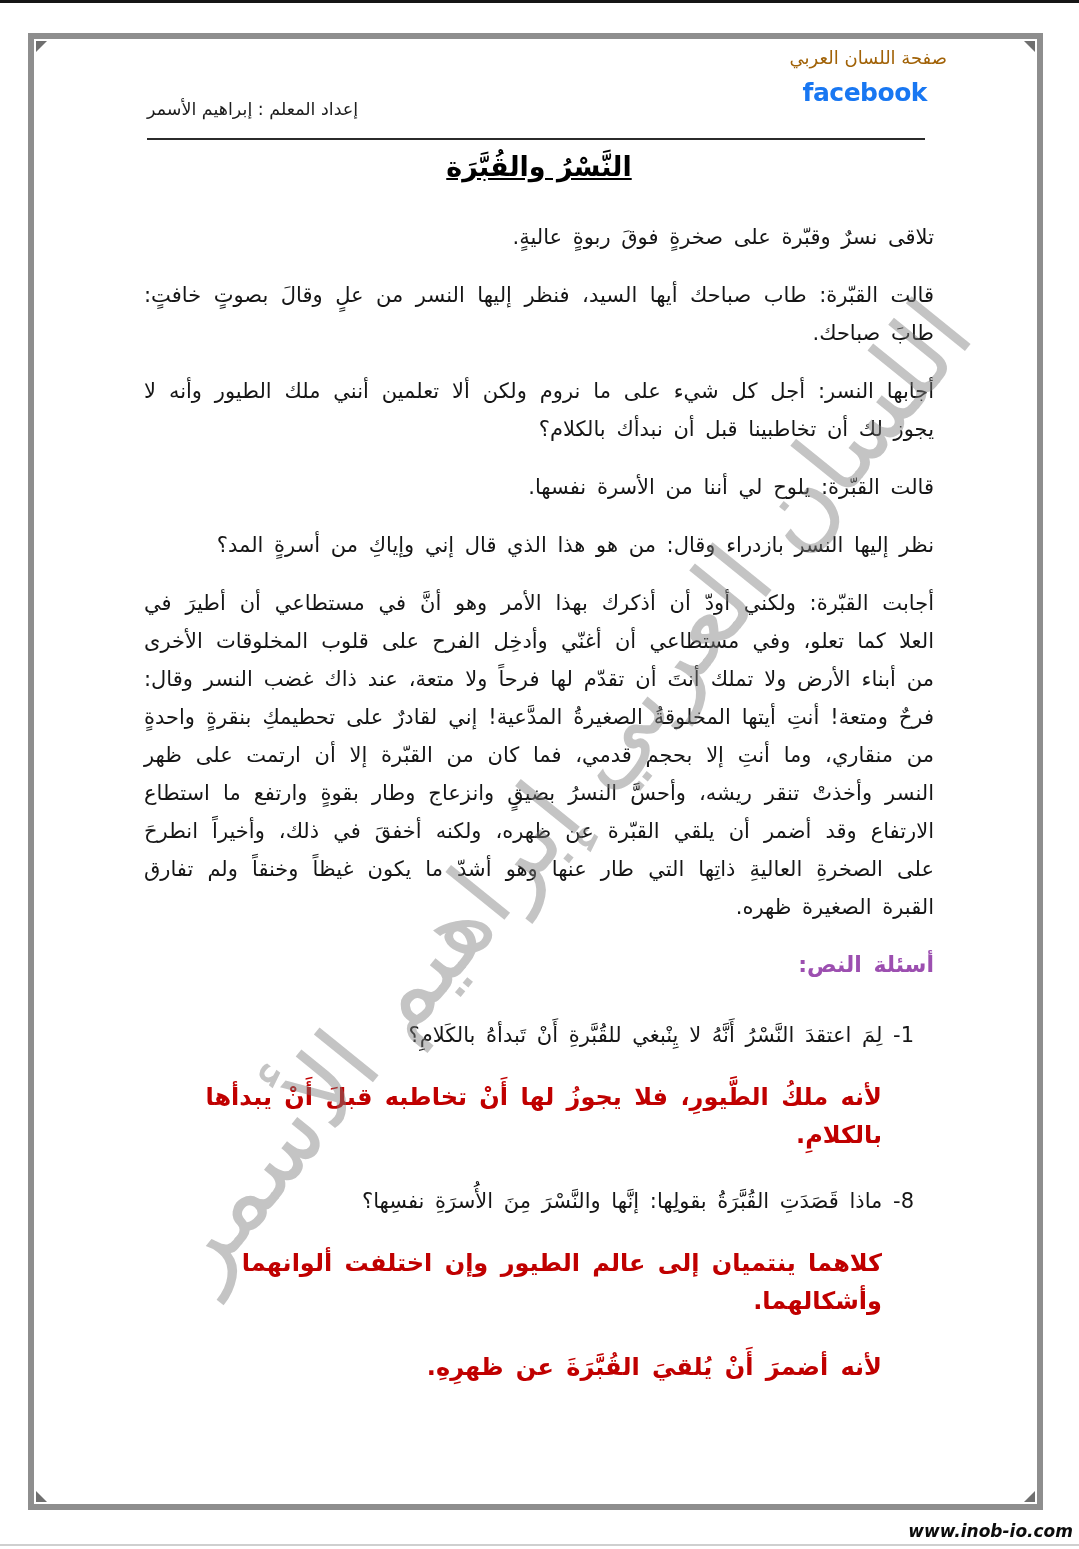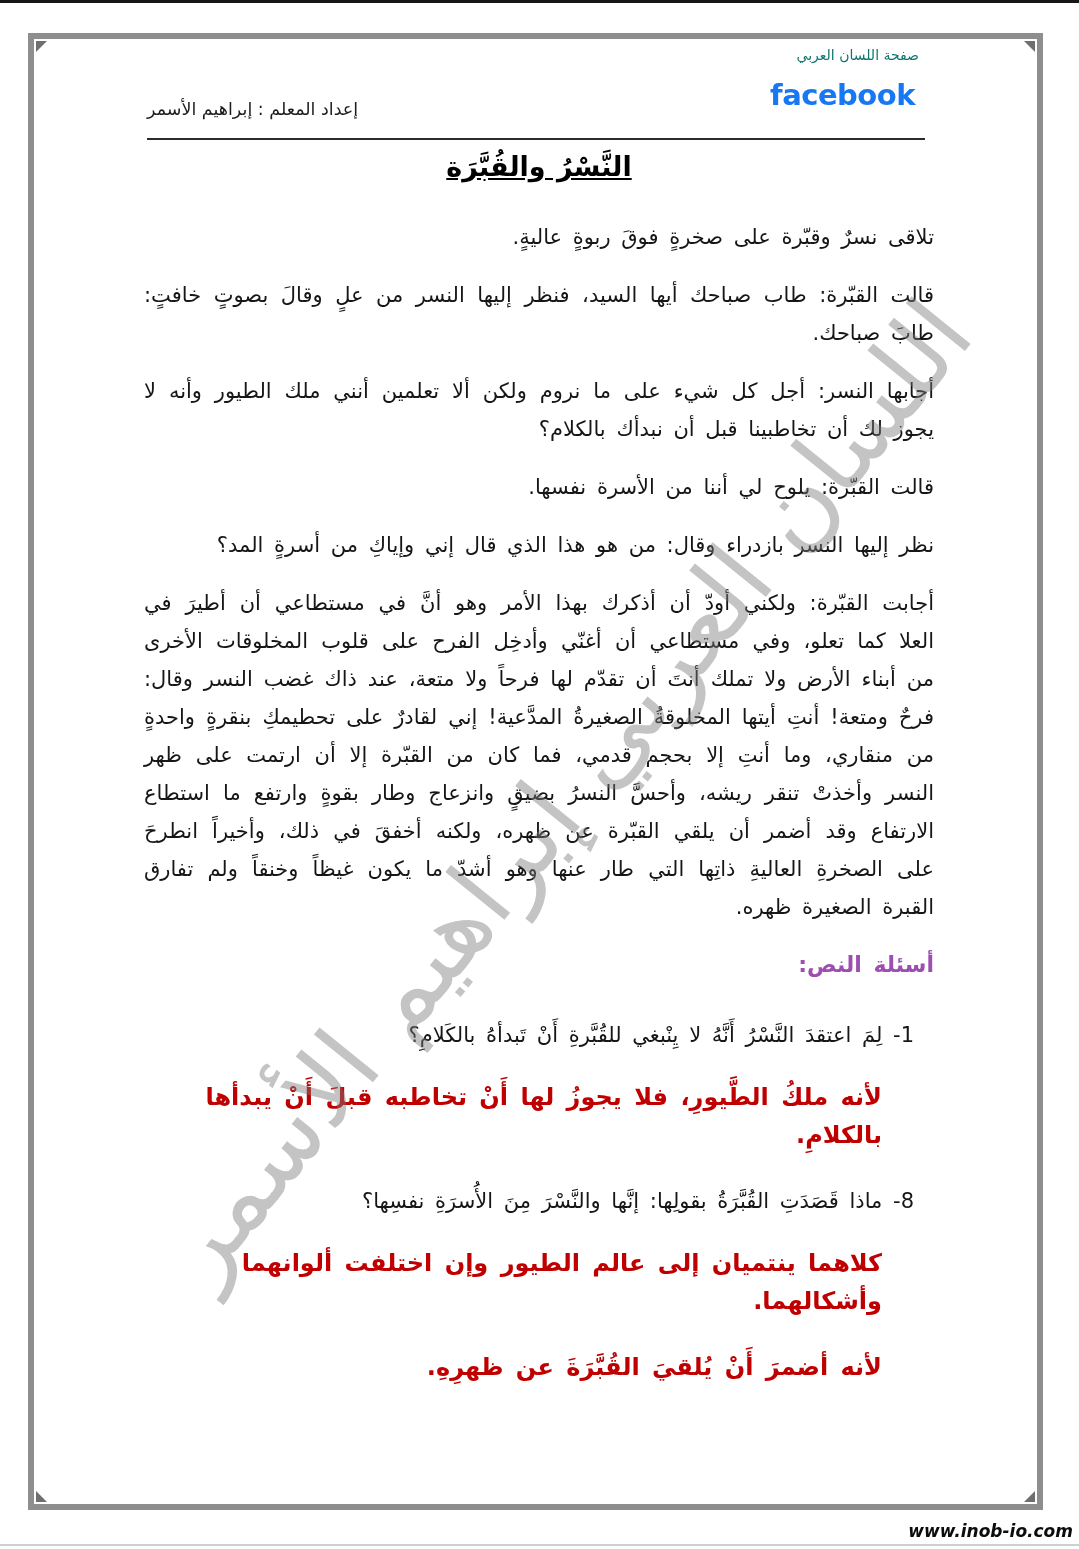--- a/index.html
+++ b/index.html
@@ -8,23 +8,23 @@
   .topline{position:absolute;top:0;left:0;width:1079px;height:3px;background:#161616;}
   .bottomline{position:absolute;top:1544px;left:0;width:1079px;height:2px;background:#cfcfcf;}
   .frame{position:absolute;left:28px;top:33px;width:1015px;height:1477px;
          border:6px solid #8e8e8e;box-sizing:border-box;z-index:0;}
   .corner{position:absolute;width:0;height:0;}
   .corner.tl{top:2px;left:2px;border-top:11px solid #6f6f6f;border-right:11px solid transparent;}
   .corner.tr{top:2px;right:2px;border-top:11px solid #6f6f6f;border-left:11px solid transparent;}
   .corner.bl{bottom:2px;left:2px;border-bottom:11px solid #6f6f6f;border-right:11px solid transparent;}
   .corner.br{bottom:2px;right:2px;border-bottom:11px solid #6f6f6f;border-left:11px solid transparent;}
 
-  .site-label{position:absolute;top:47px;right:160px;font-size:14px;color:#0f766e;
+  .site-label{position:absolute;top:47px;right:132px;font-size:18px;color:#a16207;
               direction:rtl;white-space:nowrap;z-index:2;}
-  .fb-logo{position:absolute;top:78px;right:164px;font-size:29px;font-weight:bold;
+  .fb-logo{position:absolute;top:78px;right:152px;font-size:25px;font-weight:bold;
            color:#1877f2;letter-spacing:-0.5px;z-index:2;}
   .prepared{position:absolute;top:99px;left:147px;font-size:17.5px;color:#1c1c1c;
             direction:rtl;white-space:nowrap;z-index:2;}
   .divider{position:absolute;top:138px;left:147px;width:778px;height:2px;background:#2b2b2b;z-index:2;}
 
   .content{position:absolute;top:146px;left:144px;width:790px;direction:rtl;
            text-align:justify;color:#161616;font-size:21px;line-height:38px;
            word-spacing:4px;z-index:1;}
   .content .title{text-align:center;font-size:27px;font-weight:bold;color:#000000;
                   line-height:42px;margin:0 0 30px 0;word-spacing:2px;text-decoration:underline;}

